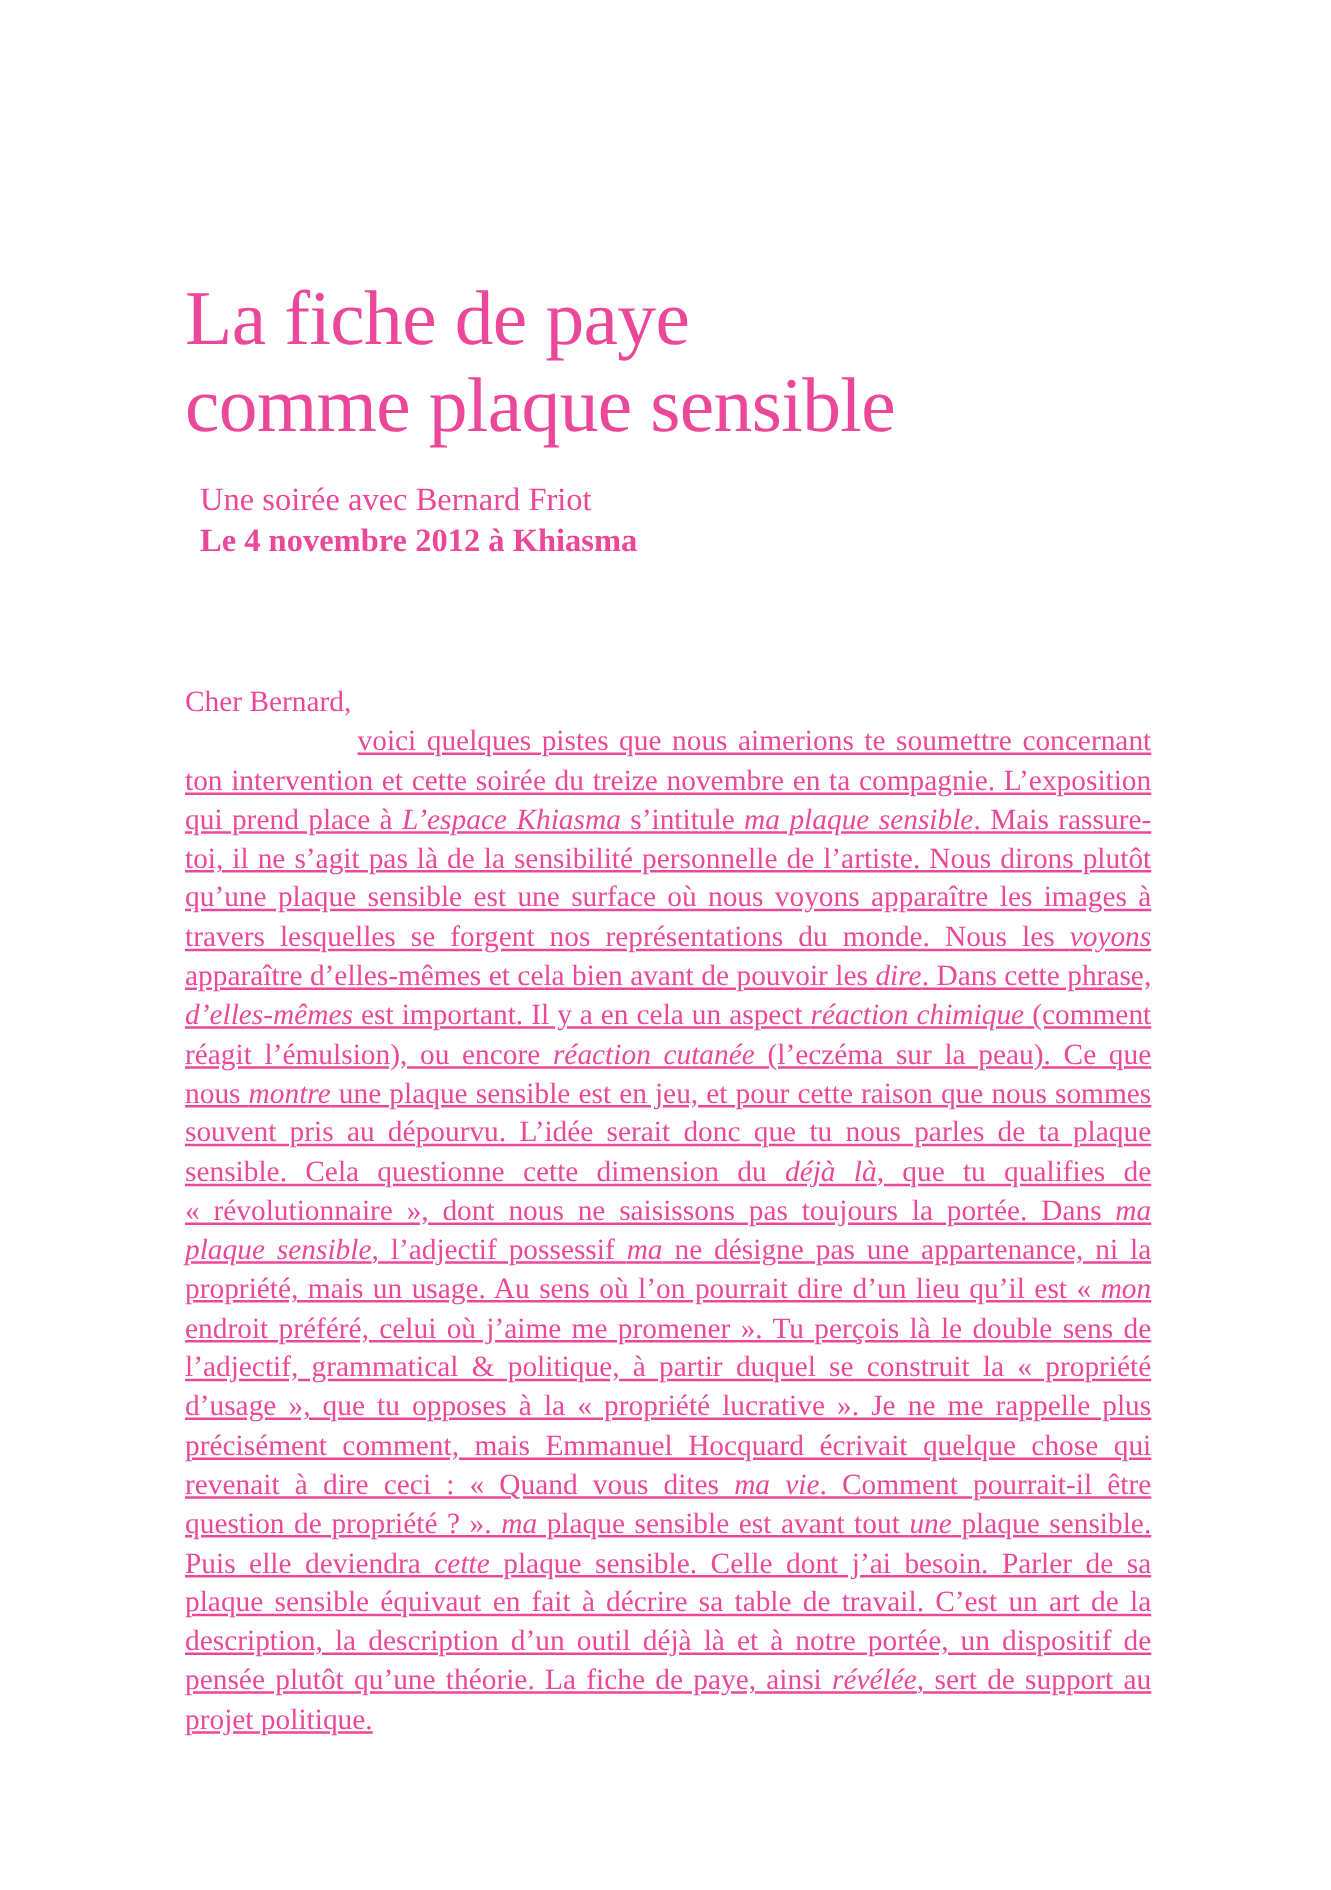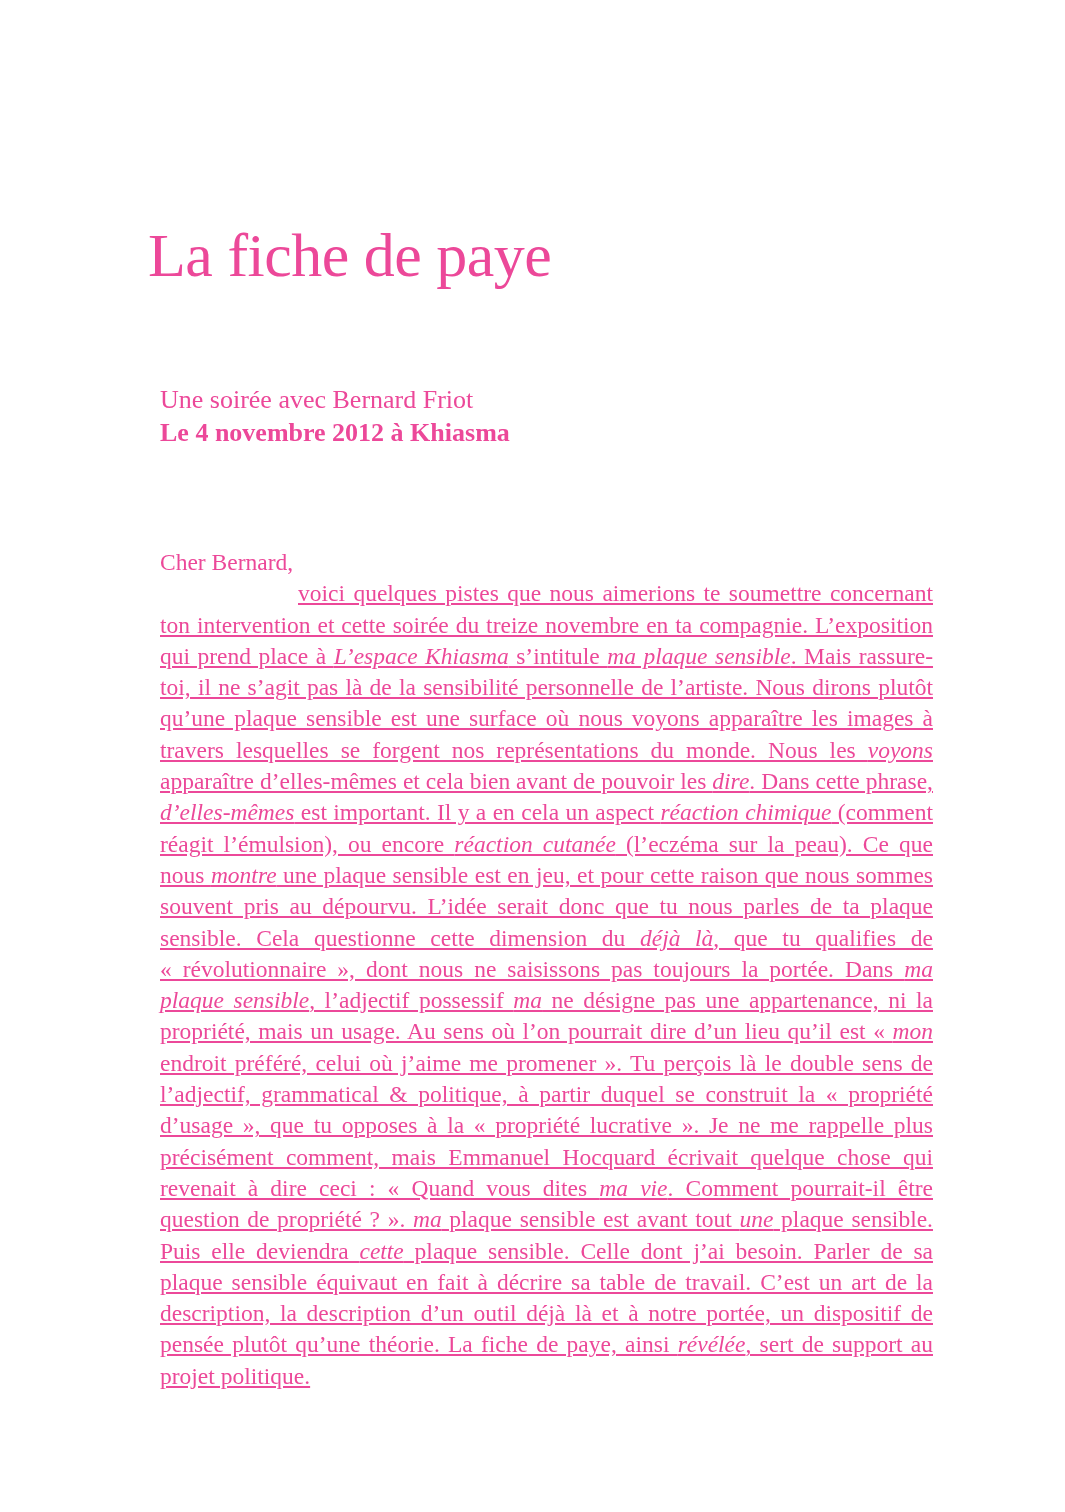--- a/index.html
+++ b/index.html
@@ -45,21 +45,21 @@
     width: 100%;
     font-size: 26px;
     line-height: 33px;
   }
   .subtitle .bold {
     font-weight: 700;
   }
   .letter {
     position: absolute;
     top: 547px;
-    left: 12px;
+    left: 0;
     width: 100%;
     font-size: 23.5px;
     line-height: 31.3px;
   }
   .salutation {
     margin: 0;
   }
   .body-paragraph {
     margin: 0;
     text-align: justify;
@@ -71,20 +71,21 @@
   }
 </style>
 </head>
 <body>
 
 <div class="page" style="color: #ec4899; background: rgb(255, 255, 255);">
   <div class="content">
 
     <h1 class="title">
       <span class="title-line">La fiche de paye</span>
+      <span class="title-line">comme plaque sensible</span>
     </h1>
 
     <div class="subtitle">
       <div>Une soirée avec Bernard Friot</div>
       <div class="bold">Le 4 novembre 2012 à Khiasma</div>
     </div>
 
     <div class="letter">
       <div class="salutation">Cher Bernard,</div>
       <p class="body-paragraph"><span>voici quelques pistes que nous aimerions te soumettre concernant ton intervention et cette soirée du treize novembre en ta compagnie. L’exposition qui prend place à </span><span class="it">L’espace Khiasma</span><span> s’intitule </span><span class="it">ma plaque sensible</span><span>. Mais rassure-toi, il ne s’agit pas là de la sensibilité personnelle de l’artiste. Nous dirons plutôt qu’une plaque sensible est une surface où nous voyons apparaître les images à travers lesquelles se forgent nos représentations du monde. Nous les </span><span class="it">voyons</span><span> apparaître d’elles-mêmes et cela bien avant de pouvoir les </span><span class="it">dire</span><span>. Dans cette phrase, </span><span class="it">d’elles-mêmes</span><span> est important. Il y a en cela un aspect </span><span class="it">réaction chimique</span><span> (comment réagit l’émulsion), ou encore </span><span class="it">réaction cutanée</span><span> (l’eczéma sur la peau). Ce que nous </span><span class="it">montre</span><span> une plaque sensible est en jeu, et pour cette raison que nous sommes souvent pris au dépourvu. L’idée serait donc que tu nous parles de ta plaque sensible. Cela questionne cette dimension du </span><span class="it">déjà là</span><span>, que tu qualifies de «&nbsp;révolutionnaire&nbsp;», dont nous ne saisissons pas toujours la portée. Dans </span><span class="it">ma plaque sensible</span><span>, l’adjectif possessif </span><span class="it">ma</span><span> ne désigne pas une appartenance, ni la propriété, mais un usage. Au sens où l’on pourrait dire d’un lieu qu’il est «&nbsp;</span><span class="it">mon</span><span> endroit préféré, celui où j’aime me promener&nbsp;». Tu perçois là le double sens de l’adjectif, grammatical &amp; politique, à partir duquel se construit la «&nbsp;propriété d’usage&nbsp;», que tu opposes à la «&nbsp;propriété lucrative&nbsp;». Je ne me rappelle plus précisément comment, mais Emmanuel Hocquard écrivait quelque chose qui revenait à dire ceci&nbsp;: «&nbsp;Quand vous dites </span><span class="it">ma vie</span><span>. Comment pourrait-il être question de propriété&nbsp;?&nbsp;». </span><span class="it">ma</span><span> plaque sensible est avant tout </span><span class="it">une</span><span> plaque sensible. Puis elle deviendra </span><span class="it">cette</span><span> plaque sensible. Celle dont j’ai besoin. Parler de sa plaque sensible équivaut en fait à décrire sa table de travail. C’est un art de la description, la description d’un outil déjà là et à notre portée, un dispositif de pensée plutôt qu’une théorie. La fiche de paye, ainsi </span><span class="it">révélée</span><span>, sert de support au projet politique.</span></p>

